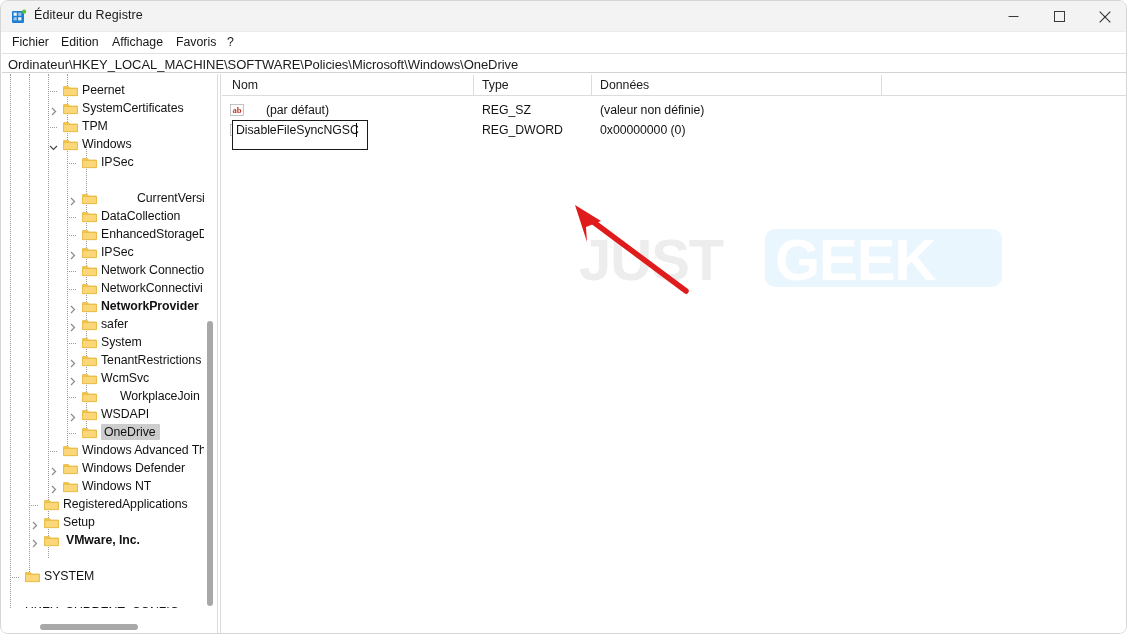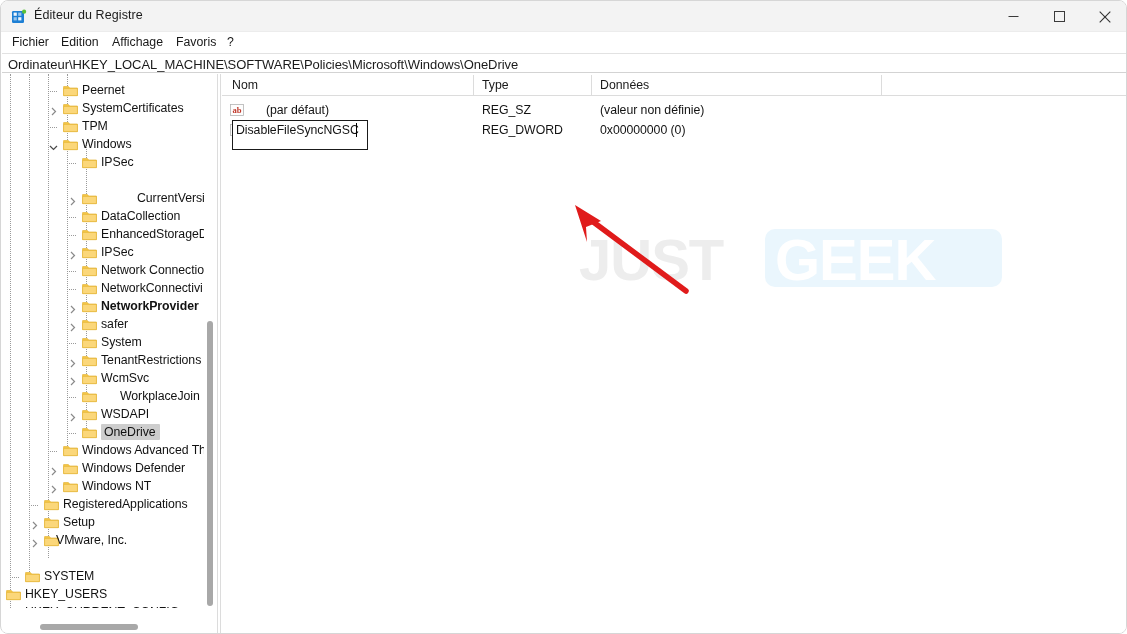--- a/index.html
+++ b/index.html
@@ -587,36 +587,29 @@
           <span class="tlabel" style="left: 61px;">Setup</span>
         </div>
         <div class="trow" style="top: 458px;">
           <span class="tchev" style="left: 28px;"><svg width="9" height="9" viewBox="0 0 9 9">
               <polyline points="3,1 6.5,4.5 3,8" fill="none" stroke="#8a8a8a" stroke-width="1.2"></polyline>
             </svg></span>
           <span class="tfolder" style="left: 42px;"><svg width="15" height="12" viewBox="0 0 15 12">
               <path d="M0.6,1.6 H5.4 L6.7,3.1 H14.4 V10.6 H0.6 Z" fill="#f7c948" stroke="#e3b233" stroke-width="0.7"></path>
               <path d="M0.6,3.4 H14.4 V10.6 H0.6 Z" fill="#fbd77a" stroke="#e3b233" stroke-width="0.6"></path>
             </svg></span>
-          <span class="tlabel" style="left: 54px;">VMware, Inc.</span>
+          <span class="tlabel" style="left: 64px; font-weight: bold;">VMware, Inc.</span>
         </div>
         <div class="trow" style="top: 494px;">
           <span class="tdash" style="left: 10px;"></span>
           <span class="tfolder" style="left: 23px;"><svg width="15" height="12" viewBox="0 0 15 12">
               <path d="M0.6,1.6 H5.4 L6.7,3.1 H14.4 V10.6 H0.6 Z" fill="#f7c948" stroke="#e3b233" stroke-width="0.7"></path>
               <path d="M0.6,3.4 H14.4 V10.6 H0.6 Z" fill="#fbd77a" stroke="#e3b233" stroke-width="0.6"></path>
             </svg></span>
           <span class="tlabel" style="left: 42px;">SYSTEM</span>
-        </div>
-        <div class="trow" style="top: 512px;">
-          <span class="tfolder" style="left: 4px;"><svg width="15" height="12" viewBox="0 0 15 12">
-              <path d="M0.6,1.6 H5.4 L6.7,3.1 H14.4 V10.6 H0.6 Z" fill="#f7c948" stroke="#e3b233" stroke-width="0.7"></path>
-              <path d="M0.6,3.4 H14.4 V10.6 H0.6 Z" fill="#fbd77a" stroke="#e3b233" stroke-width="0.6"></path>
-            </svg></span>
-          <span class="tlabel" style="left: 23px;">HKEY_USERS</span>
         </div>
         <div class="trow" style="top: 530px;">
           <span class="tfolder" style="left: 4px;"><svg width="15" height="12" viewBox="0 0 15 12">
               <path d="M0.6,1.6 H5.4 L6.7,3.1 H14.4 V10.6 H0.6 Z" fill="#f7c948" stroke="#e3b233" stroke-width="0.7"></path>
               <path d="M0.6,3.4 H14.4 V10.6 H0.6 Z" fill="#fbd77a" stroke="#e3b233" stroke-width="0.6"></path>
             </svg></span>
           <span class="tlabel" style="left: 23px;">HKEY_CURRENT_CONFIG</span>
         </div>
       </div>
 

